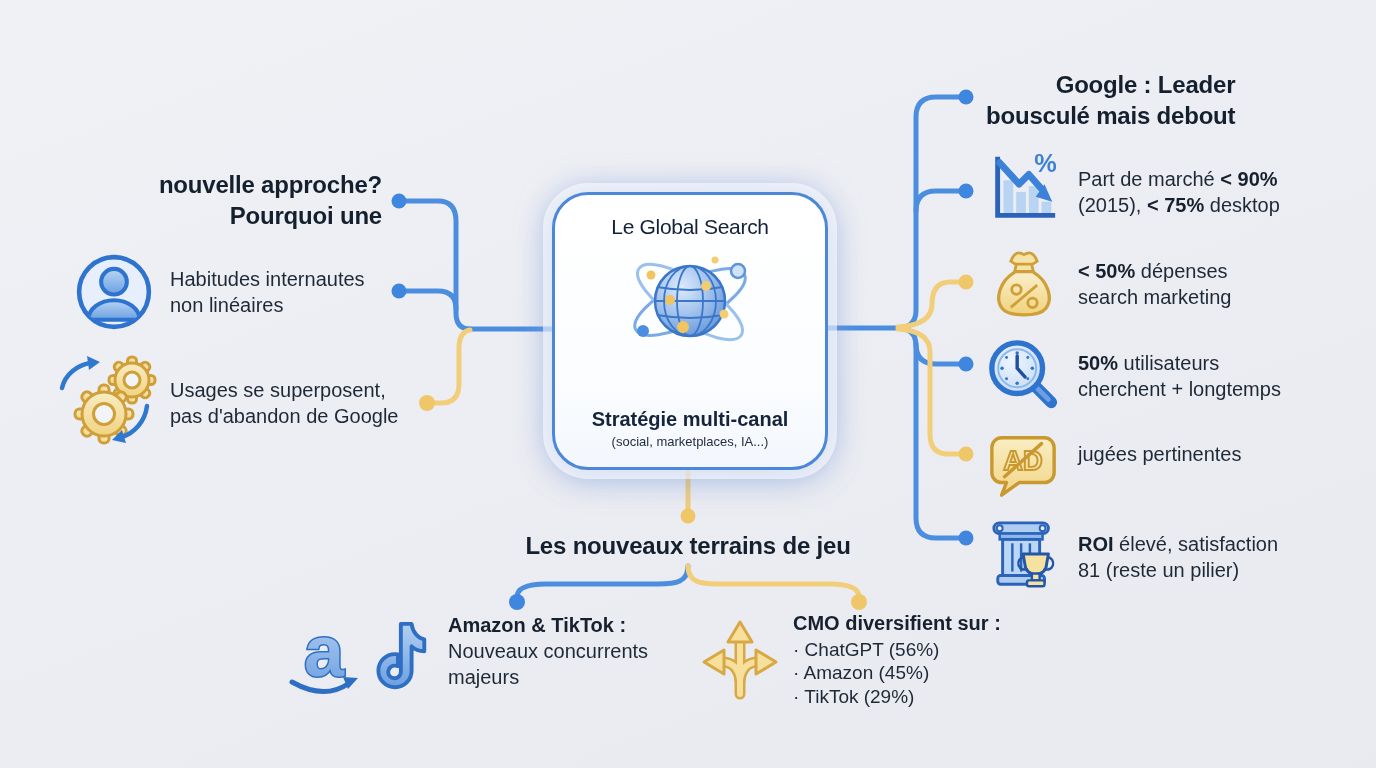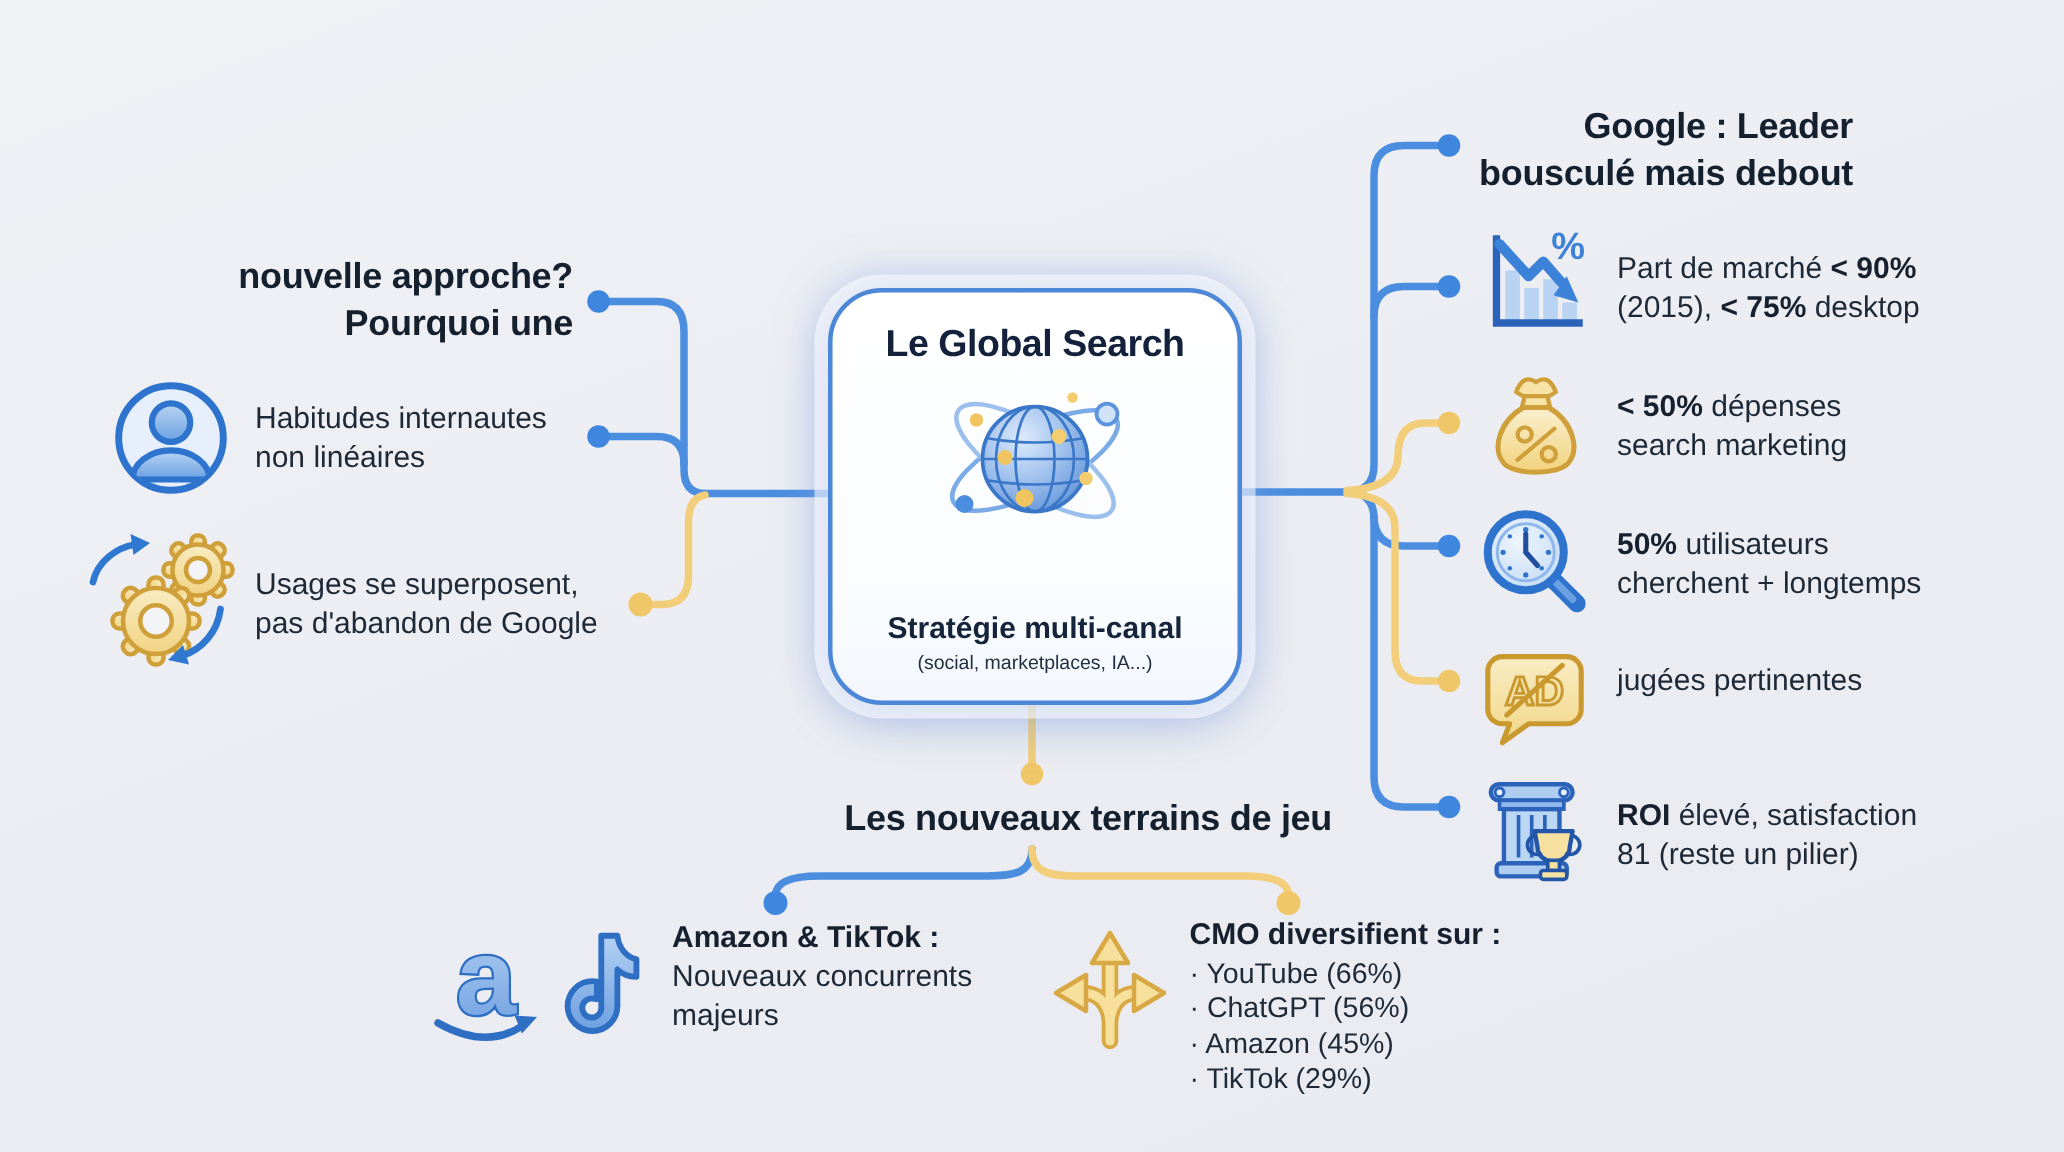--- a/index.html
+++ b/index.html
@@ -22,30 +22,30 @@
     position:absolute;left:552px;top:192px;width:276px;height:278px;
     border-radius:36px;
     background:linear-gradient(180deg,#ffffff 0%,#fbfdff 70%,#f3f7fd 100%);
     border:3px solid #4c88d7;
     box-shadow:0 0 0 9px rgba(255,255,255,.55),
                0 0 28px 6px rgba(140,170,230,.55),
                0 10px 34px rgba(90,130,200,.28);
     display:flex;flex-direction:column;align-items:center;
     box-sizing:border-box;padding:20px 8px 18px;
   }
-  .card-title{font-size:25px;font-weight:700;color:#13213a;letter-spacing:-.3px;}
+  .card-title{font-size:21px;font-weight:400;color:#13213a;letter-spacing:-.3px;}
   .card-globe{margin:4px 0 2px;}
   .card-sub-bold{margin-top:auto;font-size:20px;font-weight:700;color:#15243a;}
   .card-sub-reg{font-size:13px;color:#232f40;margin-top:3px;}
 
   
   .branch-title{font-weight:700;font-size:24px;line-height:31px;color:#15202f;letter-spacing:-.2px;}
   .left-title{left:100px;top:169px;width:282px;text-align:right;}
   .right-title{left:986px;top:69px;}
-  .bottom-title{left:488px;top:530px;width:400px;}
+  .bottom-title{left:488px;top:530px;width:400px;text-align:center;}
 
   
   .itext{position:absolute;font-size:20px;line-height:26px;color:#1e2937;}
   .itext .line{white-space:pre-wrap;}
   .itext b{font-weight:700;color:#16202e;}
   .bullets{font-size:19px;line-height:23.5px;}
   .bullets .head{font-size:20px;font-weight:700;margin-bottom:2px;color:#16202e;}
 </style>
 </head>
 <body>
@@ -344,19 +344,18 @@
         <path d="M42,64 C40,50 32,46 24,46"></path>
         <path d="M42,64 C44,50 52,46 60,46"></path>
       </g>
       <polygon points="42,6 30,26 54,26" fill="#f6e09c" stroke="#d8a844" stroke-width="3" stroke-linejoin="round"></polygon>
       <polygon points="6,46 26,34 26,58" fill="#f6e09c" stroke="#d8a844" stroke-width="3" stroke-linejoin="round"></polygon>
       <polygon points="78,46 58,34 58,58" fill="#f6e09c" stroke="#d8a844" stroke-width="3" stroke-linejoin="round"></polygon>
     </svg>
   </div>
   <div class="itext bullets" style="left:793px;top:612px">
     <div class="head line">CMO diversifient sur :</div>
-    <div class="line">· YouTube (66%)</div>
     <div class="line">· ChatGPT (56%)</div>
     <div class="line">· Amazon (45%)</div>
     <div class="line">· TikTok (29%)</div>
   </div>
 
 </div>
 
 </body></html>

